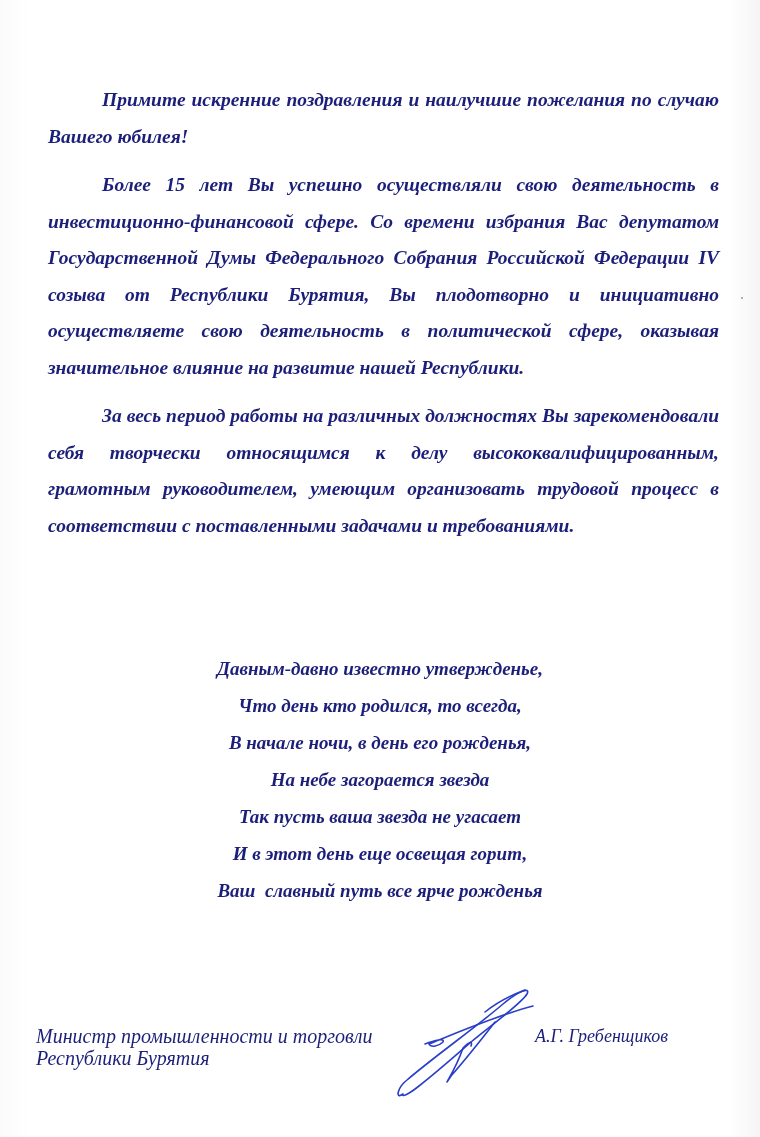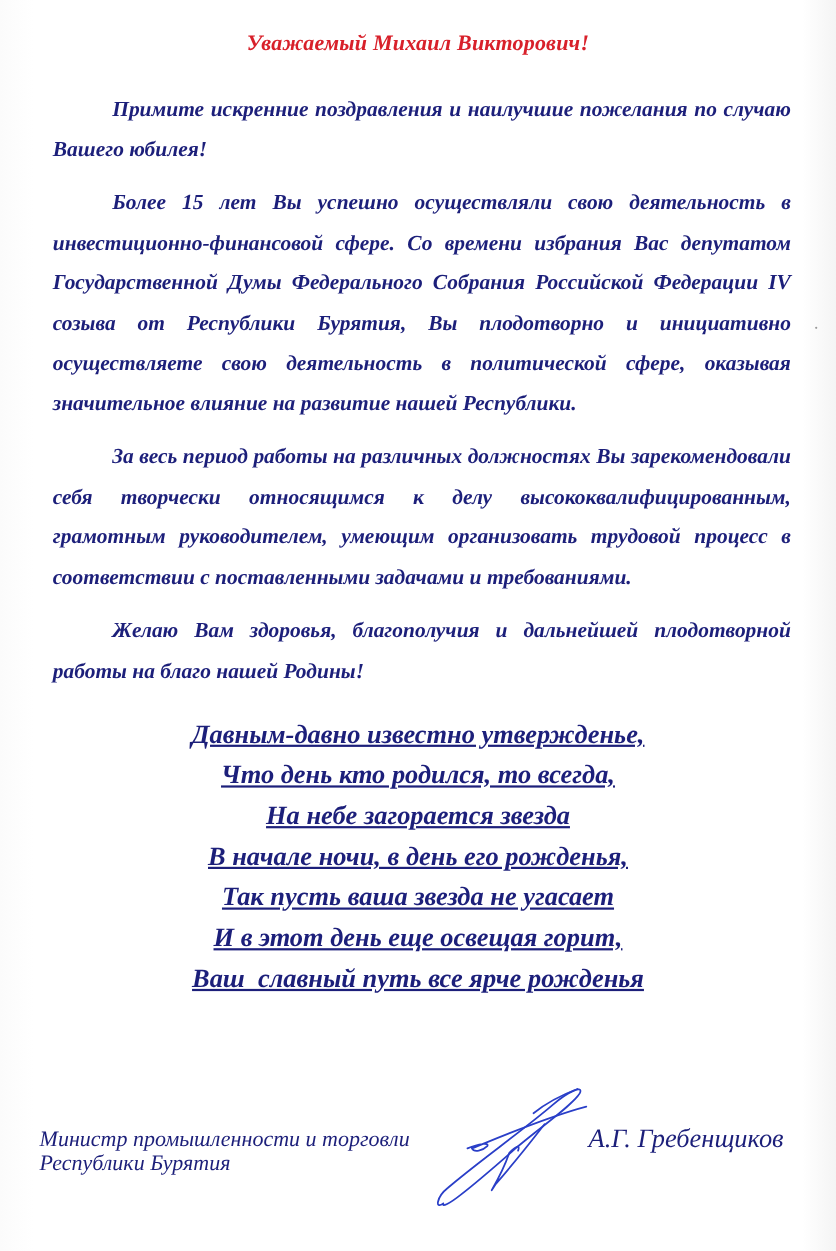--- a/index.html
+++ b/index.html
@@ -27,60 +27,57 @@
     color: #1c1f7a;
     font-style: italic; font-weight: bold;
     font-size: 19.5px;
     line-height: 36.5px;
   }
   .para { text-align: justify; text-indent: 54px; margin: 12px; }
   .poem {
     position: absolute; left: 160px; top: 650px; width: 440px;
     color: #1c1f7a;
     font-style: italic; font-weight: bold;
-    font-size: 24px;
+    font-size: 19px;
     line-height: 37px;
     text-align: center;
-    text-decoration: underline;
   }
   .poem div { white-space: pre; }
   .sig-left {
     position: absolute; left: 36px; top: 1025px;
     color: #1c1f7a; font-style: italic;
     font-size: 20px; line-height: 22px;
   }
   .sig-right {
     position: absolute; left: 535px; top: 1025px;
     color: #1c1f7a; font-style: italic;
-    font-size: 24px; line-height: 22px;
+    font-size: 18px; line-height: 22px;
   }
   .signature {
     position: absolute; left: 385px; top: 982px; width: 160px; height: 130px;
   }
   .dot { position: absolute; left: 741px; top: 297px; width: 2px; height: 2px; background: #9a9a9a; border-radius: 1px; }
 </style>
 </head>
 <body>
 
 <div class="page">
 
-  <div class="greeting">Уважаемый Михаил Викторович!</div>
 
   <div class="body-text">
     <p class="para">Примите искренние поздравления и наилучшие пожелания по случаю Вашего юбилея!</p>
     <p class="para">Более 15 лет Вы успешно осуществляли свою деятельность в инвестиционно-финансовой сфере. Со времени избрания Вас депутатом Государственной Думы Федерального Собрания Российской Федерации IV созыва от Республики Бурятия, Вы плодотворно и инициативно осуществляете свою деятельность в политической сфере, оказывая значительное влияние на развитие нашей Республики.</p>
     <p class="para">За весь период работы на различных должностях Вы зарекомендовали себя творчески относящимся к делу высококвалифицированным, грамотным руководителем, умеющим организовать трудовой процесс в соответствии с поставленными задачами и требованиями.</p>
-    <p class="para">Желаю Вам здоровья, благополучия и дальнейшей плодотворной работы на благо нашей Родины!</p>
   </div>
 
   <div class="poem">
     <div>Давным-давно известно утвержденье,</div>
     <div>Что день кто родился, то всегда,</div>
+    <div>В начале ночи, в день его рожденья,</div>
     <div>На небе загорается звезда</div>
-    <div>В начале ночи, в день его рожденья,</div>
     <div>Так пусть ваша звезда не угасает</div>
     <div>И в этот день еще освещая горит,</div>
     <div>Ваш  славный путь все ярче рожденья</div>
   </div>
 
   <div class="sig-left">
     <div>Министр промышленности и торговли</div>
     <div>Республики Бурятия</div>
   </div>
 

